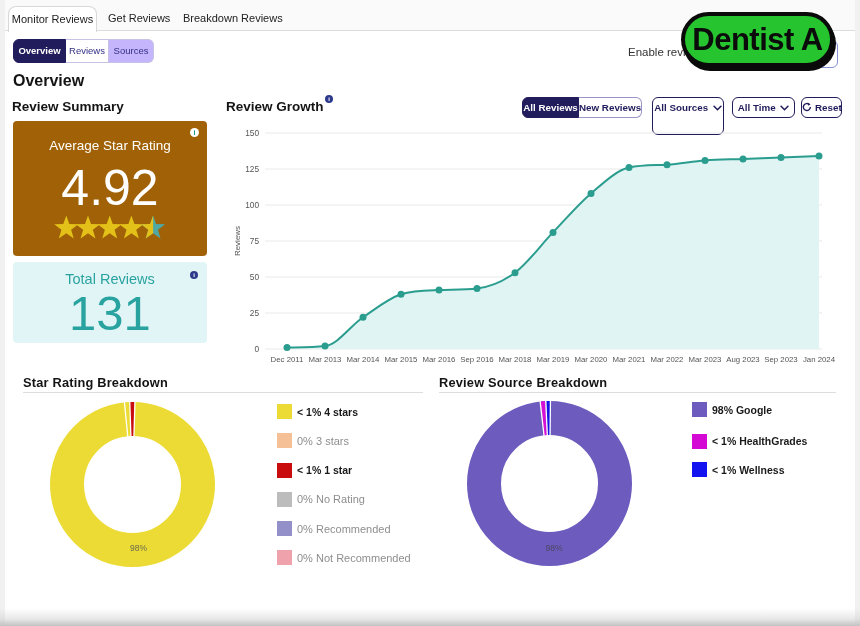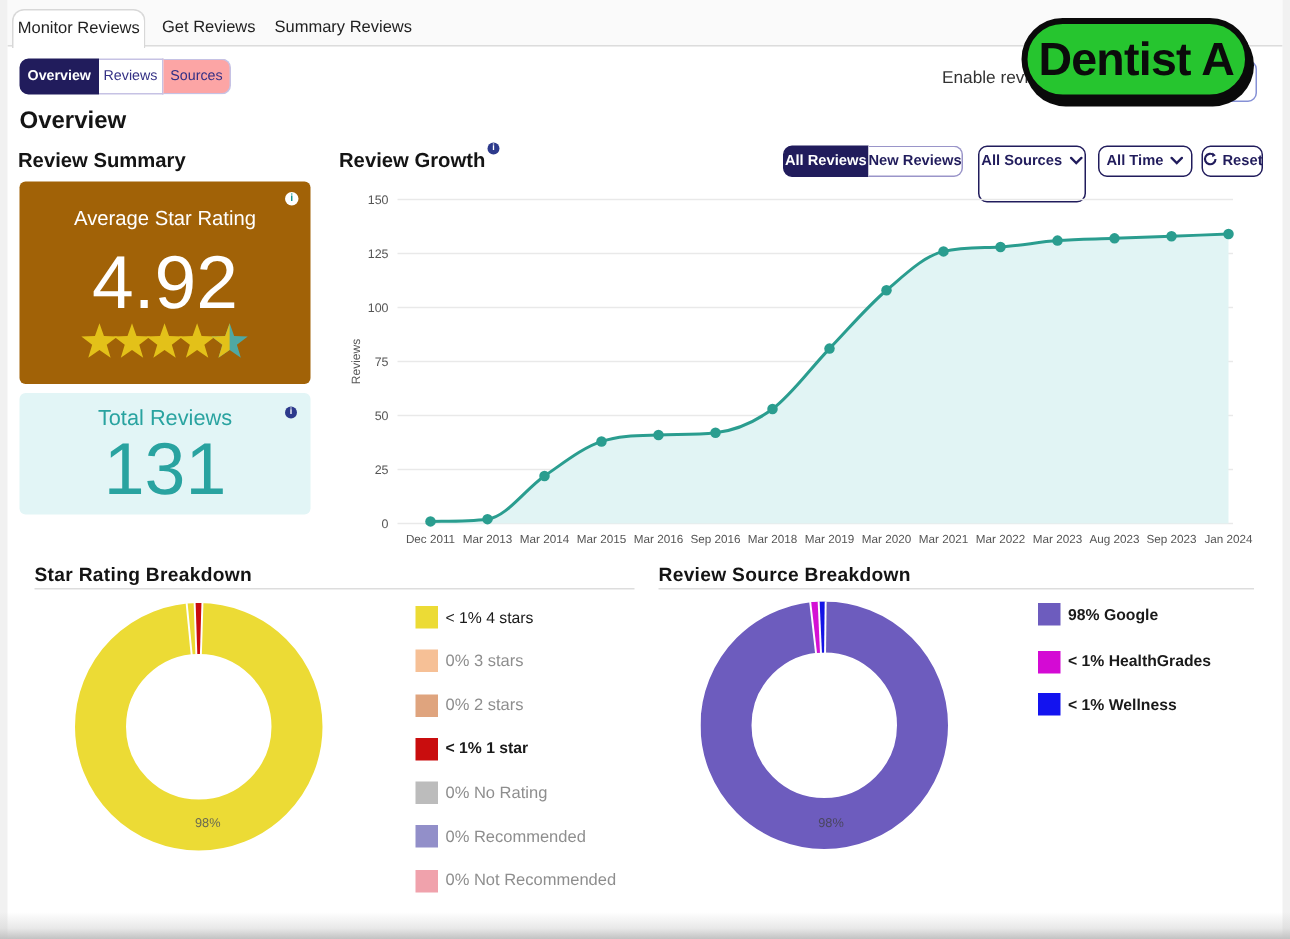--- a/index.html
+++ b/index.html
@@ -6,26 +6,26 @@
   body{width:860px;height:626px;position:relative;overflow:hidden;background:#fff;
        font-family:"Liberation Sans", sans-serif;}
   .abs{position:absolute;}
 </style>
 </head>
 <body>
 
 <div class="abs" style="left:5px;right:5px;top:0;height:30px;background:#fafafa;border-bottom:1px solid #dcdcdc;"></div>
 <div class="abs" style="left:8px;top:6px;width:87px;height:25px;background:#fff;border:1px solid #d8d8d8;border-bottom:none;border-radius:8px 8px 0 0;color:#222;font-size:11px;text-align:center;line-height:25px;">Monitor Reviews</div>
 <div class="abs" style="left:108px;top:6px;height:25px;line-height:25px;font-size:11px;color:#222;">Get Reviews</div>
-<div class="abs" style="left:183px;top:6px;height:25px;line-height:25px;font-size:11px;color:#222;">Summary Reviews</div>
+<div class="abs" style="left:183px;top:6px;height:25px;line-height:25px;font-size:11px;color:#222;">Breakdown Reviews</div>
 
 <div class="abs" style="left:13px;top:39px;height:24px;display:flex;">
   <div style="box-sizing:border-box;width:53px;background:#211c5c;color:#fff;font-size:9.5px;font-weight:bold;border:1px solid #211c5c;border-radius:6px 0 0 6px;line-height:22px;text-align:center;">Overview</div>
   <div style="box-sizing:border-box;width:43px;background:#fff;color:#343085;font-size:9.5px;border:1px solid #c6c2e4;border-left:none;line-height:22px;text-align:center;">Reviews</div>
-  <div style="box-sizing:border-box;width:45px;background:#fca5a5;color:#343085;font-size:9.5px;border:1px solid #c6c2e4;border-left:none;border-radius:0 6px 6px 0;line-height:22px;text-align:center;">Sources</div>
+  <div style="box-sizing:border-box;width:45px;background:#c4b5fd;color:#343085;font-size:9.5px;border:1px solid #c6c2e4;border-left:none;border-radius:0 6px 6px 0;line-height:22px;text-align:center;">Sources</div>
 </div>
 
 <div class="abs" style="left:628px;top:46px;font-size:11.5px;color:#333;">Enable review acquisition</div>
 <div class="abs" style="left:770px;top:40px;width:66px;height:26px;border:1.5px solid #8691d6;border-radius:6px;"></div>
 <div class="abs" style="left:681px;top:12px;width:145px;height:47px;background:#26c52f;border:4px solid #0a0a0a;border-radius:29px;box-shadow:2px 4px 0 #0a0a0a;display:flex;align-items:center;justify-content:center;">
   <span style="font-size:31px;font-weight:bold;color:#0b0b0b;letter-spacing:-0.5px;">Dentist A</span>
 </div>
 
 <div class="abs" style="left:13px;top:72px;font-size:16px;font-weight:bold;color:#141414;">Overview</div>
 <div class="abs" style="left:12px;top:99px;font-size:13.5px;font-weight:bold;color:#141414;">Review Summary</div>
@@ -149,23 +149,22 @@
   <path d="M80.33 17.04 A65.5 65.5 0 0 1 84.44 17.03" fill="none" stroke="#c90d0e" stroke-width="34"></path>
   <g stroke="#fff" stroke-width="1.3">
     <path d="M77.91 35.72 L74.25 -1.60"></path>
     <path d="M80.94 35.53 L79.70 -1.95"></path>
     <path d="M83.89 35.52 L85.01 -1.96"></path>
   </g>
   <text x="88.5" y="149" font-size="8.5" fill="#6b6b52" text-anchor="middle">98%</text>
 </svg>
 
 <div class="abs" style="left:277px;top:404px;width:180px;font-size:11px;">
-  <div style="height:15px;margin-bottom:14.3px;"><span style="display:inline-block;width:15px;height:15px;background:#ecdb35;vertical-align:middle;"></span><span style="margin-left:5px;vertical-align:middle;font-weight:normal;font-size:10.5px;color:#1a1a1a;">&lt; 1% 4 stars</span></div>
+  <div style="height:15px;margin-bottom:14.3px;"><span style="display:inline-block;width:15px;height:15px;background:#ecdb35;vertical-align:middle;"></span><span style="margin-left:5px;vertical-align:middle;font-weight:bold;font-size:10.5px;color:#1a1a1a;">&lt; 1% 4 stars</span></div>
   <div style="height:15px;margin-bottom:14.3px;"><span style="display:inline-block;width:15px;height:15px;background:#f6c096;vertical-align:middle;"></span><span style="margin-left:5px;vertical-align:middle;color:#8e8e8e;">0% 3 stars</span></div>
-  <div style="height:15px;margin-bottom:14.3px;"><span style="display:inline-block;width:15px;height:15px;background:#dfa47e;vertical-align:middle;"></span><span style="margin-left:5px;vertical-align:middle;color:#8e8e8e;">0% 2 stars</span></div>
   <div style="height:15px;margin-bottom:14.3px;"><span style="display:inline-block;width:15px;height:15px;background:#c90d0e;vertical-align:middle;"></span><span style="margin-left:5px;vertical-align:middle;font-weight:bold;font-size:10.5px;color:#1a1a1a;">&lt; 1% 1 star</span></div>
   <div style="height:15px;margin-bottom:14.3px;"><span style="display:inline-block;width:15px;height:15px;background:#bcbcbc;vertical-align:middle;"></span><span style="margin-left:5px;vertical-align:middle;color:#8e8e8e;">0% No Rating</span></div>
   <div style="height:15px;margin-bottom:14.3px;"><span style="display:inline-block;width:15px;height:15px;background:#928fc9;vertical-align:middle;"></span><span style="margin-left:5px;vertical-align:middle;color:#8e8e8e;">0% Recommended</span></div>
   <div style="height:15px;"><span style="display:inline-block;width:15px;height:15px;background:#f0a2ac;vertical-align:middle;"></span><span style="margin-left:5px;vertical-align:middle;color:#8e8e8e;">0% Not Recommended</span></div>
 </div>
 
 <div class="abs" style="left:439px;top:375px;font-size:12.8px;font-weight:bold;color:#141414;letter-spacing:0.2px;">Review Source Breakdown</div>
 <div class="abs" style="left:439px;top:392px;width:397px;border-bottom:1px solid #ddd;"></div>
 
 <svg class="abs" style="left:467px;top:401px;" width="166" height="166" viewBox="0 0 166 166">

